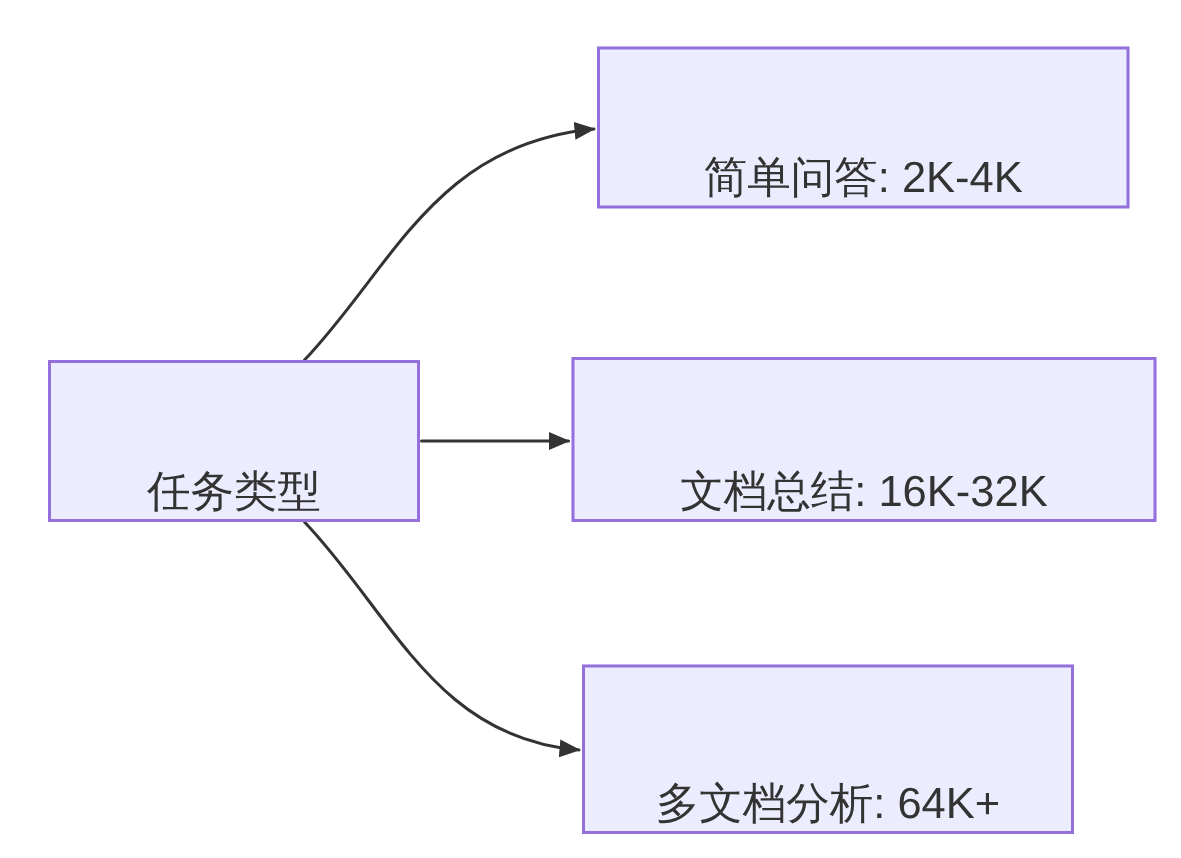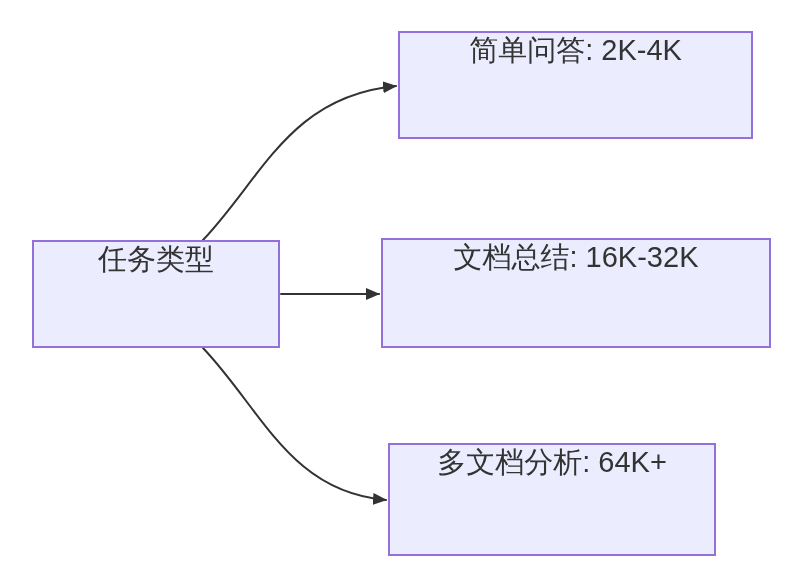--- a/index.html
+++ b/index.html
@@ -21,21 +21,21 @@
     top: 0;
     width: 787px;
     height: 572px;
   }
   .node {
     position: absolute;
     box-sizing: border-box;
     background: #ECECFF;
     border: 2px solid #9370DB;
     display: flex;
-    align-items: flex-start;
+    align-items: flex-end;
     justify-content: center;
     color: #333333;
     font-size: 29px;
     line-height: 1.2;
     text-align: center;
     white-space: nowrap;
   }
   .node-root { left: 32px;  top: 240px; width: 248px; height: 108px; font-family: Liberation Serif, serif; }
   .node-b0   { left: 398px; top: 31px;  width: 355px; height: 108px; }
   .node-b1   { left: 381px; top: 238px; width: 390px; height: 110px; }

